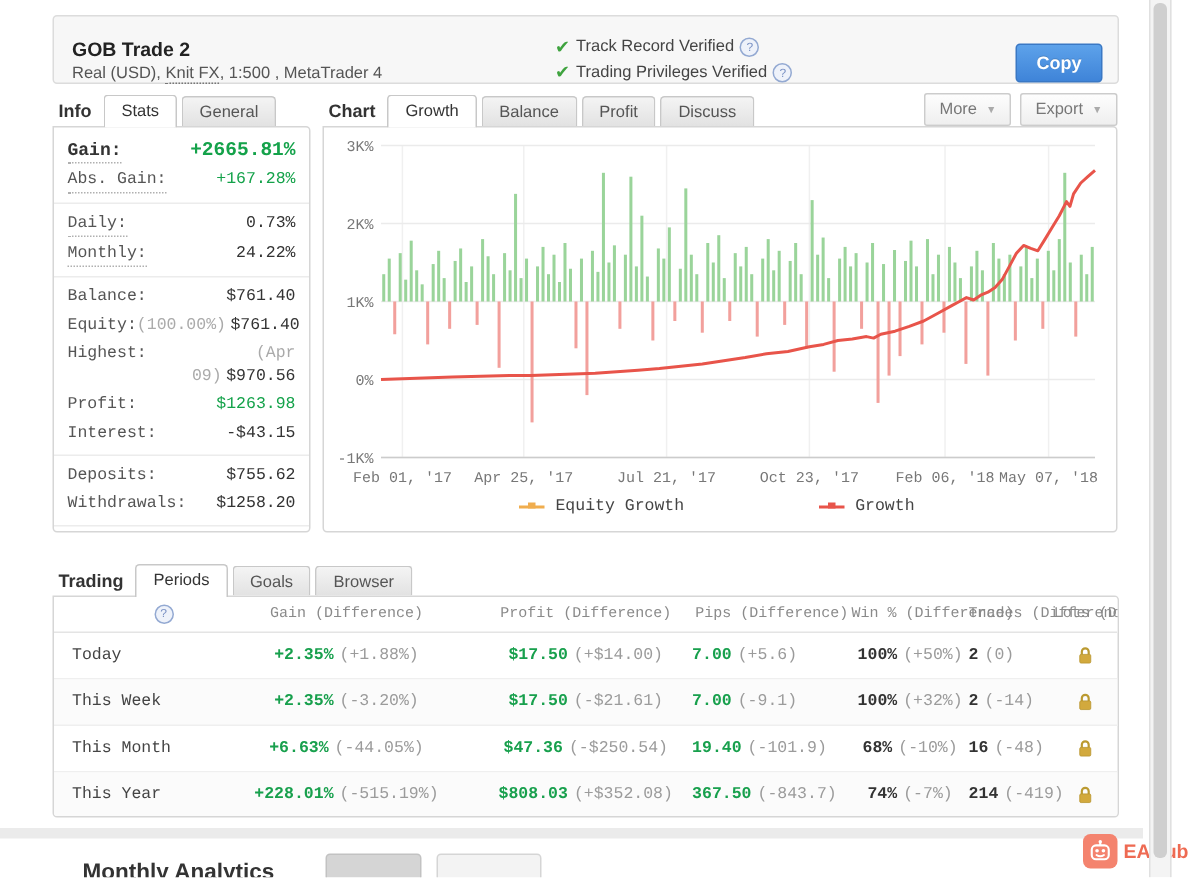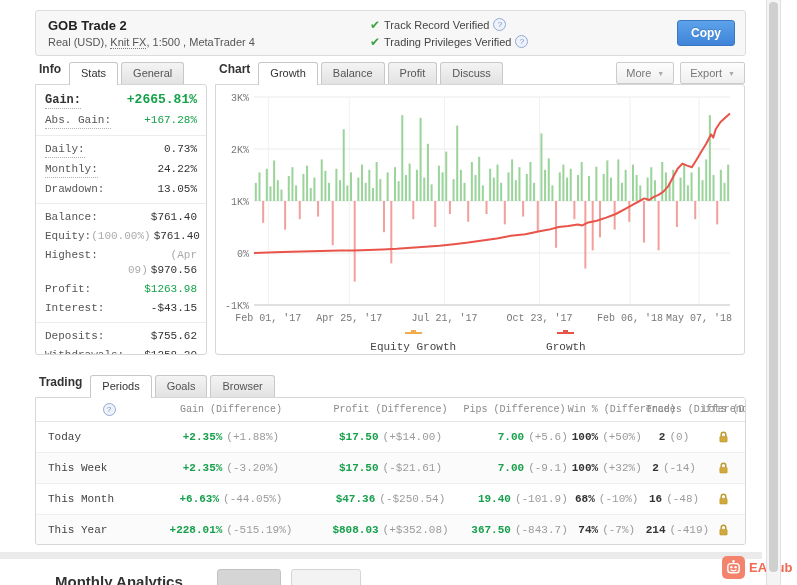--- a/index.html
+++ b/index.html
@@ -1,38 +1,38 @@
 <!DOCTYPE html>
 <html><head>
 <meta charset="utf-8">
 <style>
   html,body{margin:0;padding:0;background:#fff;}
   .screen{position:relative;width:797px;height:585px;overflow:hidden;background:#ffffff;
           font-family:"Liberation Sans","DejaVu Sans",sans-serif;font-size:11px;color:#333;}
 
   
   .header-card{position:absolute;left:35px;top:10px;width:709px;height:44px;background:#f7f7f7;
-               border:1px solid #dcdcdc;border-radius:3px;display:flex;align-items:center;}
+               border:1px solid #dcdcdc;border-radius:3px;display:flex;align-items:flex-end;}
   .acct{padding:0 12px;min-width:250px;}
   .acct-title{font-size:13px;font-weight:bold;color:#222;}
   .acct-sub{margin-top:3px;font-size:11px;color:#555;}
   .acct-sub .broker{border-bottom:1px dotted #777;cursor:pointer;}
   .badges{display:flex;flex-direction:column;gap:3px;margin-left:60px;}
   .badge-row{display:flex;align-items:center;gap:4px;color:#444;}
   .check{color:#3fa33f;font-weight:bold;font-size:12px;}
   .help-circle{display:inline-block;width:11px;height:11px;border:1px solid #93a9d2;border-radius:50%;
                color:#7a91c4;font-size:8px;line-height:11px;text-align:center;background:#eef2fa;}
   .header-buttons{margin-left:auto;display:flex;gap:8px;padding-right:10px;}
   .btn{display:inline-block;padding:5px 13px;border-radius:3px;font-size:12px;font-weight:bold;color:#fff;cursor:pointer;
        text-shadow:0 -1px 0 rgba(0,0,0,0.15);}
   .btn-discuss{background:linear-gradient(#6cb56c,#4e9a4e);border:1px solid #478c47;}
   .btn-copy{background:linear-gradient(#5da2ea,#3f84d8);border:1px solid #3a78c4;}
 
   
-  .panel-tabs{position:absolute;display:flex;height:22px;}
+  .panel-tabs{position:absolute;display:flex;align-items:flex-end;height:22px;}
   .panel-title{font-weight:bold;font-size:12px;color:#333;margin:0 8px 3px 4px;}
   .tab{padding:4px 11px 3px;font-size:11px;color:#555;background:linear-gradient(#f4f4f4,#e2e2e2);
        border:1px solid #c8c8c8;border-bottom:none;border-radius:3px 3px 0 0;margin-right:3px;cursor:pointer;}
   .tab.active{background:#fff;color:#333;position:relative;z-index:3;padding-bottom:5px;margin-bottom:-1px;}
   .panel-body{position:absolute;background:#fff;border:1px solid #d6d6d6;border-radius:0 3px 3px 3px;box-sizing:border-box;font-family:Liberation Mono, monospace;}
 
   
   .info-body{left:35px;top:84px;width:172px;height:271px;padding:5px 0 0 0;overflow:hidden;}
   .info-row{display:flex;justify-content:space-between;align-items:baseline;padding:2px 9px;line-height:15px;}
   .ilabel{color:#555;}
@@ -45,39 +45,39 @@
   .info-div{border-top:1px solid #ececec;margin:4px 0;}
 
   
   .chart-body{left:215px;top:84px;width:530px;height:271px;padding:4px 6px 0 2px;display:flex;flex-direction:column;}
   .chart-extra{position:absolute;right:0;top:0;display:flex;gap:6px;margin-left:12px;}
   .mini-btn{display:flex;align-items:center;gap:6px;padding:4px 9px;font-size:11px;color:#777;cursor:pointer;
             background:linear-gradient(#fdfdfd,#efefef);border:1px solid #ccc;border-radius:2px;}
   .mini-btn .caret{font-size:7px;color:#aaa;}
   .chart-svg{width:100%;height:auto;display:block;}
   .legend{display:flex;justify-content:center;gap:90px;margin-top:3px;}
-  .legend-item{display:flex;align-items:center;gap:7px;color:#444;font-size:11px;cursor:pointer;flex-direction:column;}
+  .legend-item{display:flex;align-items:center;gap:7px;color:#444;font-size:11px;cursor:pointer;}
   .legend-marker{display:inline-block;width:17px;height:2px;position:relative;}
   .legend-marker::after{content:"";position:absolute;left:6px;top:-2px;width:5px;height:2px;background:inherit;
                         border-top:2px solid #fff0;}
 
   
   .periods-body{left:35px;top:397px;width:711px;height:148px;overflow:hidden;}
   .t-head{display:flex;align-items:center;height:23px;border-bottom:1px solid #e4e4e4;background:#fff;}
   .t-head .cell{font-size:10px;color:#8a8a8a;text-align:center;white-space:nowrap;}
   .t-row{display:flex;align-items:center;height:30px;border-bottom:1px solid #efefef;}
   .t-row:nth-child(odd){background:#fbfbfb;}
   .t-row:last-child{border-bottom:none;}
   .cell{box-sizing:border-box;}
   .c-label{width:15%;padding-left:12px;color:#444;}
   .c0{width:25%;text-align:center;}
   .c1{width:20%;text-align:center;}
-  .c2{width:15%;text-align:right;}
+  .c2{width:15%;text-align:left;}
   .c3{width:11%;text-align:center;}
-  .c4{width:8%;text-align:center;}
+  .c4{width:8%;text-align:left;}
   .c5{width:6%;text-align:center;}
   .main-val{font-weight:bold;color:#333;}
   .main-val.green{color:#18a04d;}
   .diff-val{color:#9b9b9b;margin-left:4px;font-weight:normal;}
 
   
   .divider-band{position:absolute;left:0;top:552px;width:762px;height:7px;background:#ebebeb;}
   .footer-heading{position:absolute;left:55px;top:573px;font-size:15px;font-weight:bold;color:#333;}
   .footer-tab{position:absolute;top:569px;height:20px;border-radius:3px 3px 0 0;box-sizing:border-box;}
   .footer-tab.t1{left:217px;width:64px;background:#d5d5d5;border:1px solid #c2c2c2;}
@@ -137,24 +137,20 @@
         <span class="ivalue green">+167.28%</span>
       </div>
       <div class="info-div"></div>
       <div class="info-row">
         <span class="ilabel dotted">Daily:</span>
         <span class="ivalue">0.73%</span>
       </div>
       <div class="info-row">
         <span class="ilabel dotted">Monthly:</span>
         <span class="ivalue">24.22%</span>
-      </div>
-      <div class="info-row">
-        <span class="ilabel">Drawdown:</span>
-        <span class="ivalue">13.05%</span>
       </div>
       <div class="info-div"></div>
       <div class="info-row">
         <span class="ilabel">Balance:</span>
         <span class="ivalue">$761.40</span>
       </div>
       <div class="info-row">
         <span class="ilabel">Equity:</span>
         <span class="ivalue"><span class="muted">(100.00%)</span>$761.40</span>
       </div>

